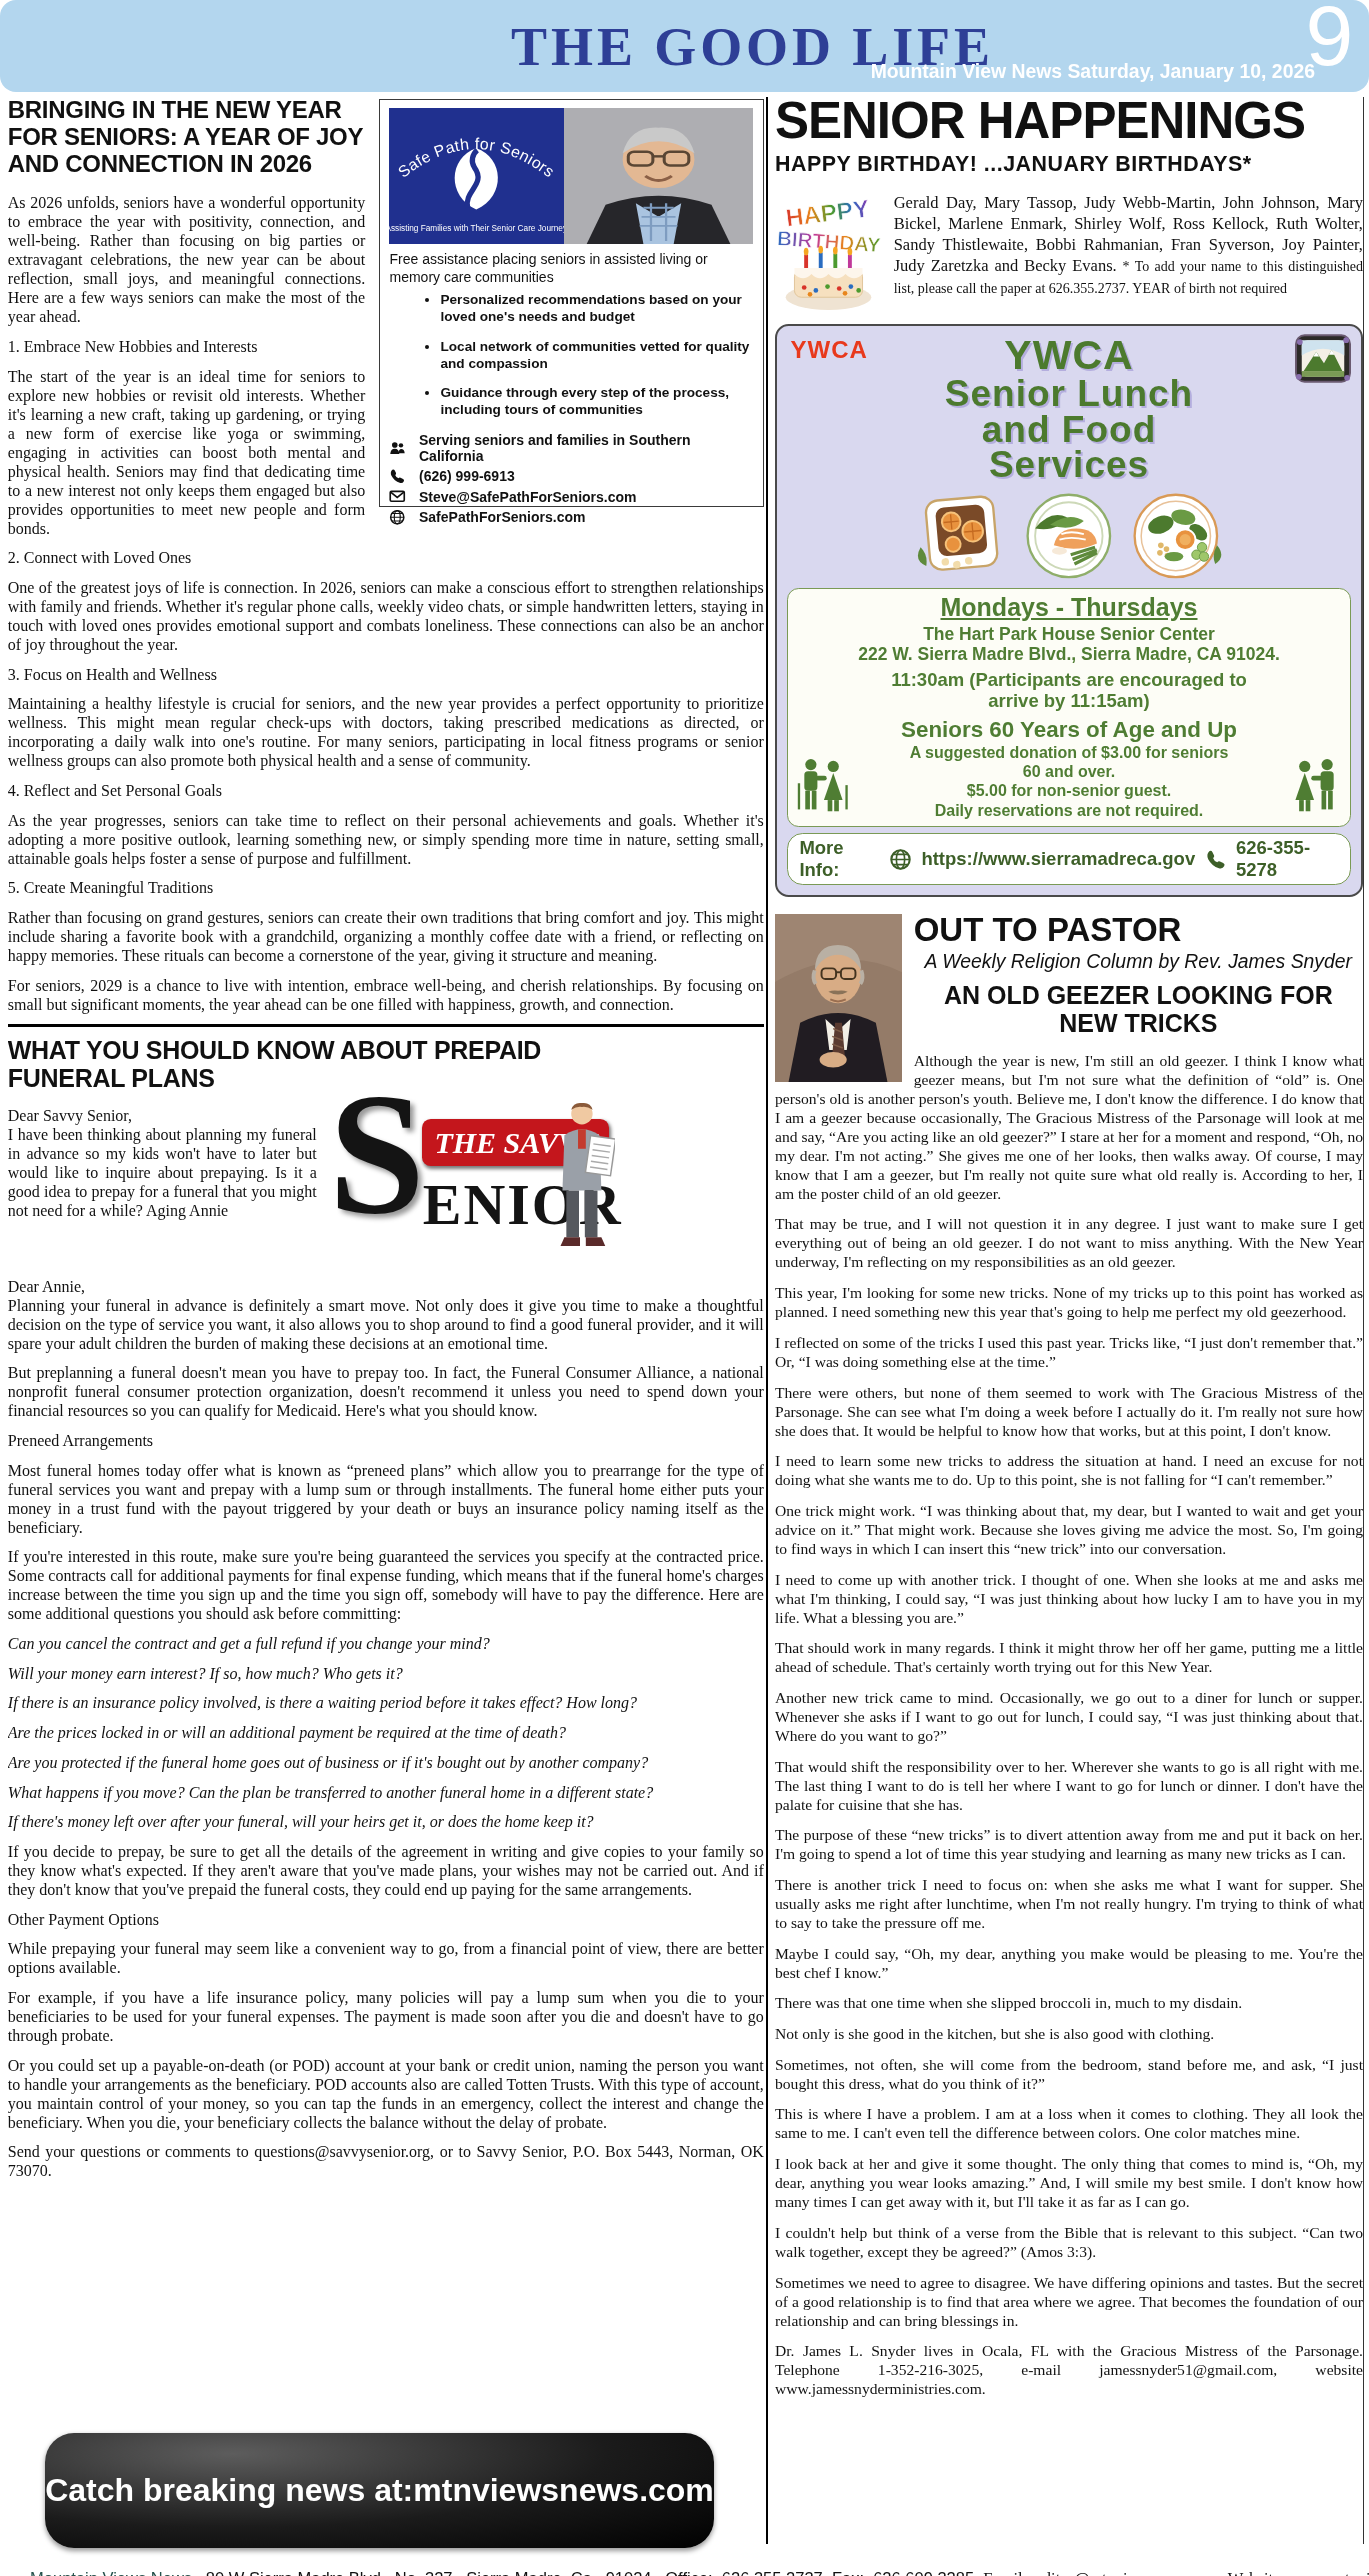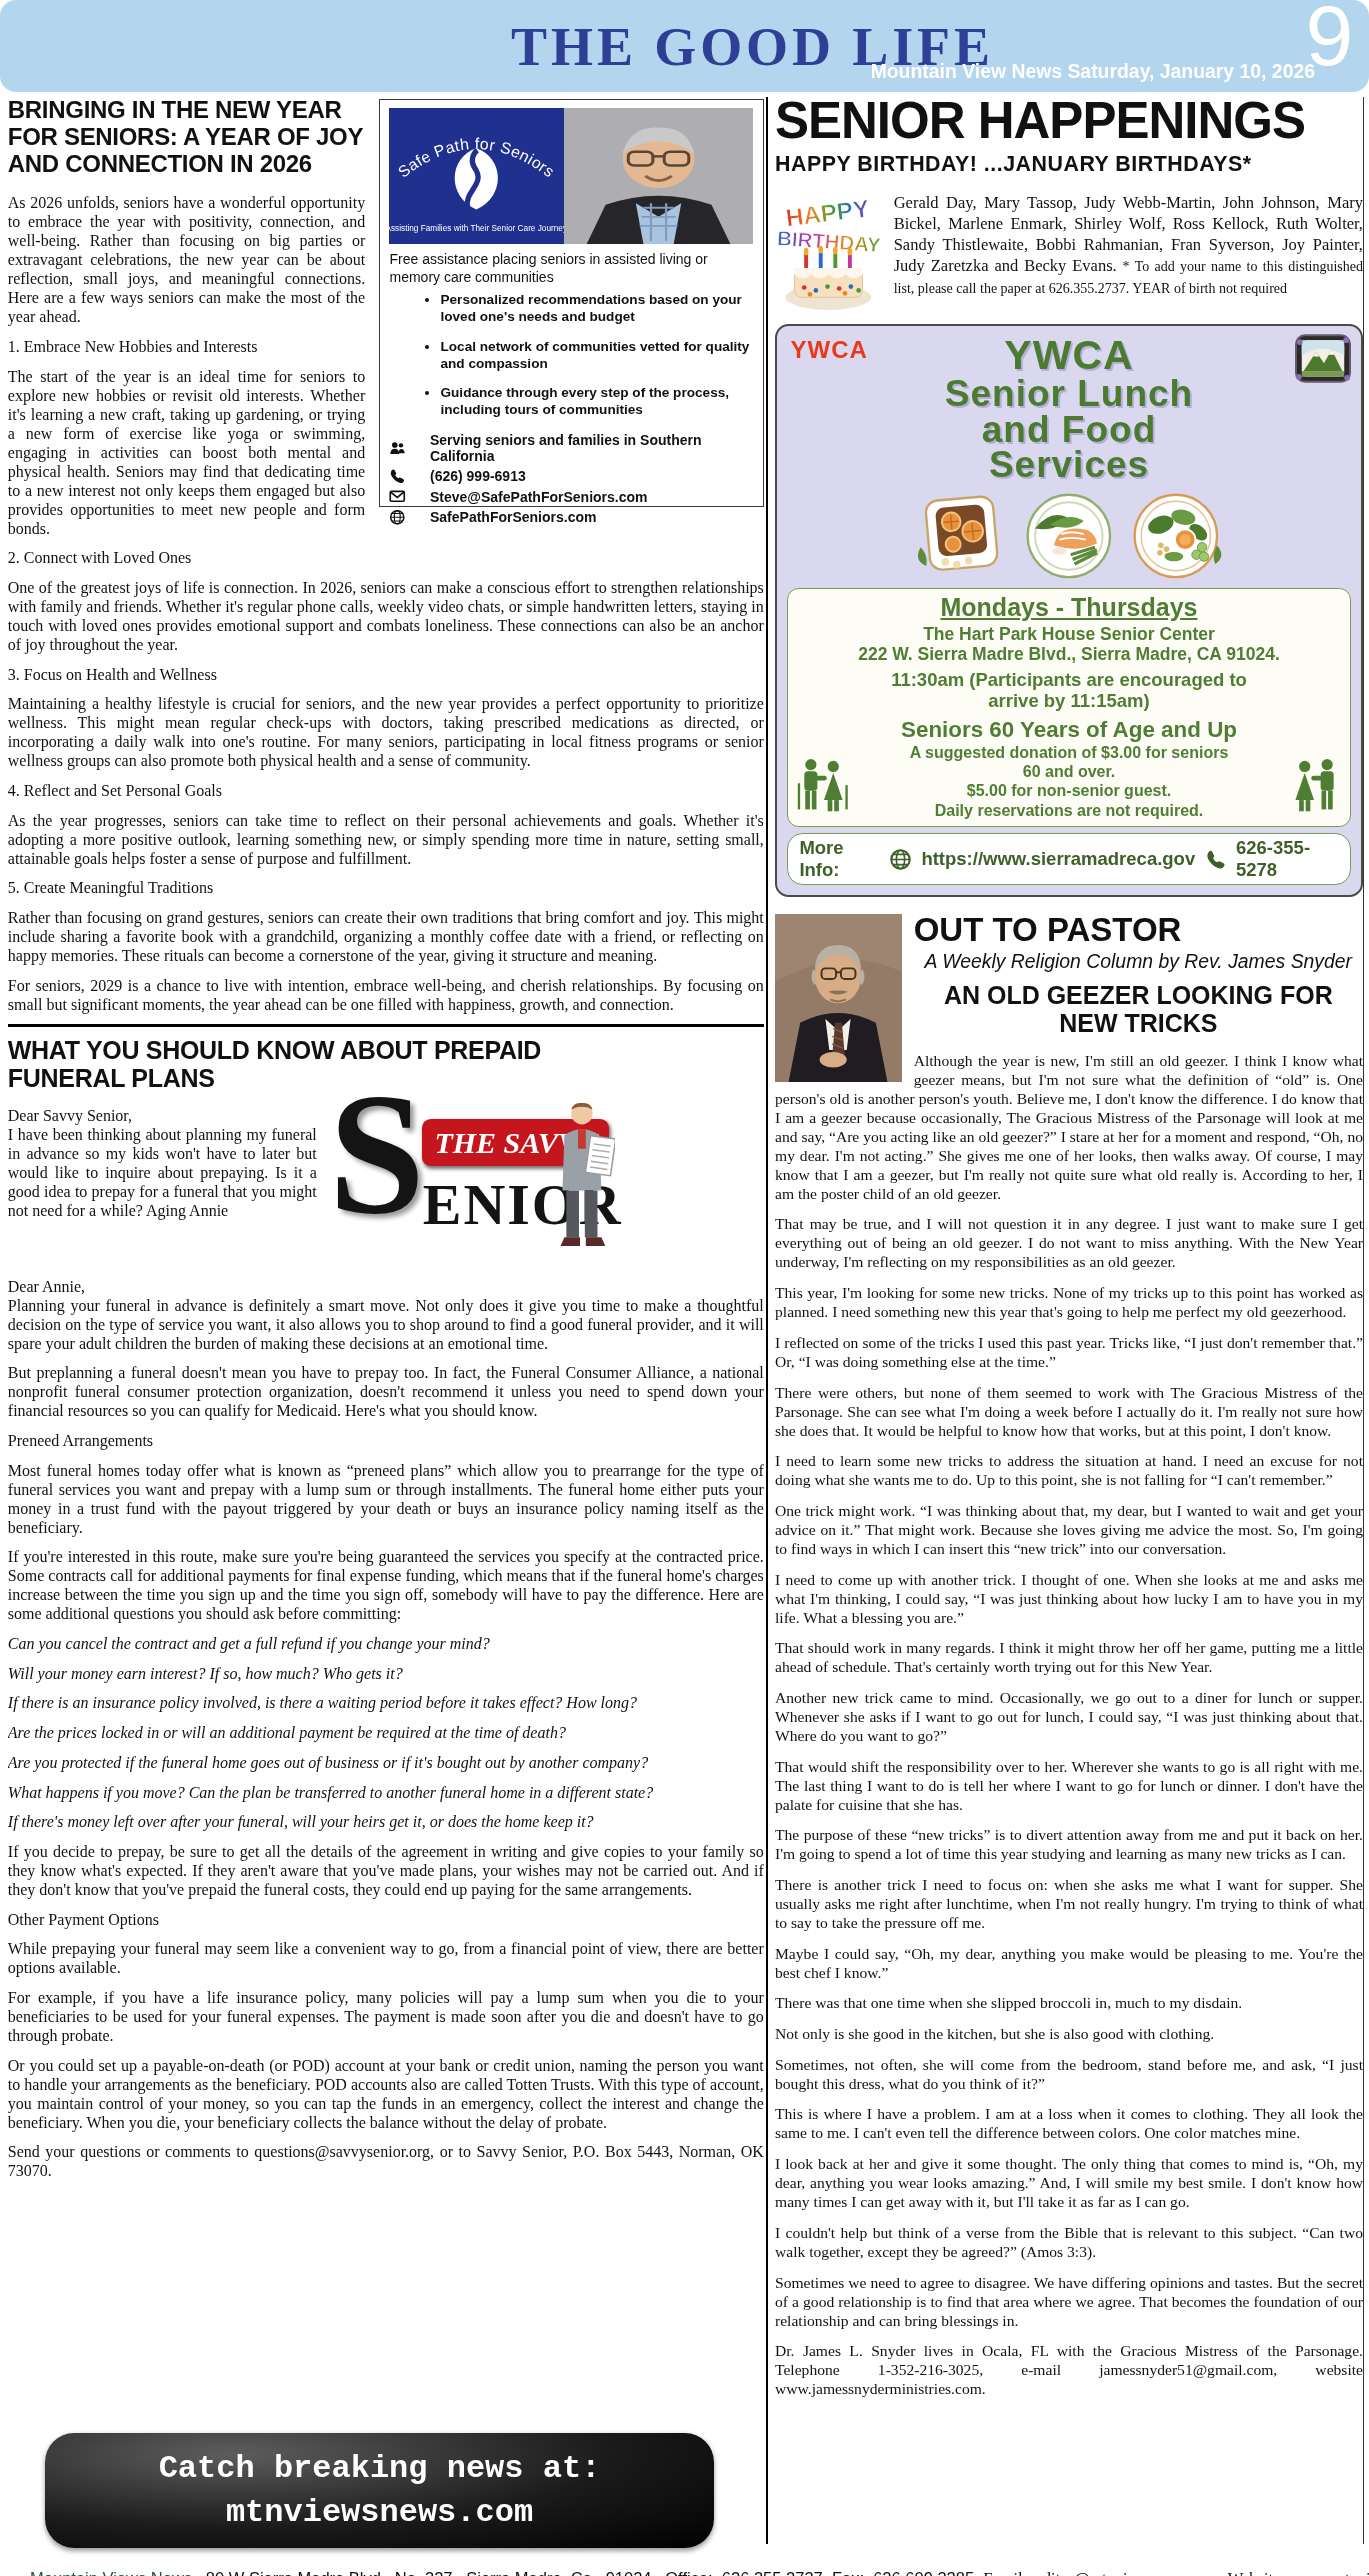--- a/index.html
+++ b/index.html
@@ -38,21 +38,21 @@
            padding:7.8px 9.7px 5.8px; font-family:"Liberation Sans",sans-serif; background:#fff; }
   .sp-top { display:flex; height:136px; }
   .sp-logo { width:48%; background:#20308f; position:relative; }
   .sp-logo svg { width:100%; height:100%; display:block; }
   .sp-photo { width:52%; }
   .sp-photo svg { width:100%; height:100%; display:block; }
   .sp-intro { font-weight:400; font-size:14px; line-height:1.25; margin:7.8px 0 5.8px; }
   .sp-bullets { margin:1.9px 0 7.8px 51px; }
   .sp-bullets li { font-weight:700; font-size:13.6px; line-height:1.25; margin-bottom:12.6px; }
   .sp-contact { margin-top:1.9px; }
-  .sp-crow { display:flex; align-items:center; gap:24px; font-weight:700; font-size:14px; margin-bottom:3.9px; }
+  .sp-crow { display:flex; align-items:center; gap:13px; font-weight:700; font-size:14px; margin-bottom:3.9px; }
   .cicon { width:16.5px; height:16.5px; flex:0 0 16.5px; }
 
   .rule { border:0; border-top:3.9px solid #000; margin:3.9px 0 9.7px; clear:both; }
 
   
   .sv-head { font-family:"Liberation Sans",sans-serif; font-weight:800; font-size:25px; line-height:1.1;
              letter-spacing:-0.3px; width:545px; margin:0 0 13.6px; }
   .sv-row { position:relative; min-height:167px; margin-bottom:3.9px; }
   .sv-letter { width:309px; }
   .sv-logo { position:absolute; left:321px; top:-5.8px; width:292px; height:163px; }
@@ -61,22 +61,22 @@
   .sv-red { position:absolute; left:93px; top:19.4px; background:#c4161c; color:#fff;
             font-family:"Liberation Serif",serif; font-style:italic; font-weight:700; font-size:30px;
             padding:6.8px 12.6px 5.8px; border-radius:8.8px; box-shadow:1.9px 2.9px 3.9px #777; white-space:nowrap; }
   .sv-enior { position:absolute; left:94px; top:71px; font-family:"Liberation Serif",serif; font-weight:700;
               font-size:58px; letter-spacing:1.9px; color:#141414; }
   .sv-man { position:absolute; right:5.8px; top:-1.9px; width:72px; height:156px; }
 
   
   .promo { position:absolute; left:45px; top:2433px; width:669px; height:115px; border-radius:29px;
            background:radial-gradient(ellipse at 28% 18%, #5d5d5d 0%, #1b1b1b 55%, #000 100%);
-           color:#fff; font-family:Liberation Mono, monospace; font-weight:700; font-size:32px;
-           display:flex; flex-direction:column; align-items:center; justify-content:center; line-height:1.35;
+           color:#fff; font-family:Liberation Sans, sans-serif; font-weight:700; font-size:32px;
+           display:flex; flex-direction:row; align-items:center; justify-content:center; line-height:1.35;
            box-shadow:0 2.9px 5.8px #999; }
   .footer { position:absolute; left:11.7px; top:2550px; width:1358px; font-size:16.5px; white-space:pre;
             font-family:"Liberation Sans",sans-serif; }
   .f-brand { color:#24504a; }
   .f-mid { color:#101010; }
   .f-serif { font-family:"Liberation Serif",serif; color:#101010; }
 
   
   .sh-head { font-family:"Liberation Sans",sans-serif; font-weight:800; font-size:51px; line-height:1.02;
              letter-spacing:-1px; margin-bottom:4.9px; }

